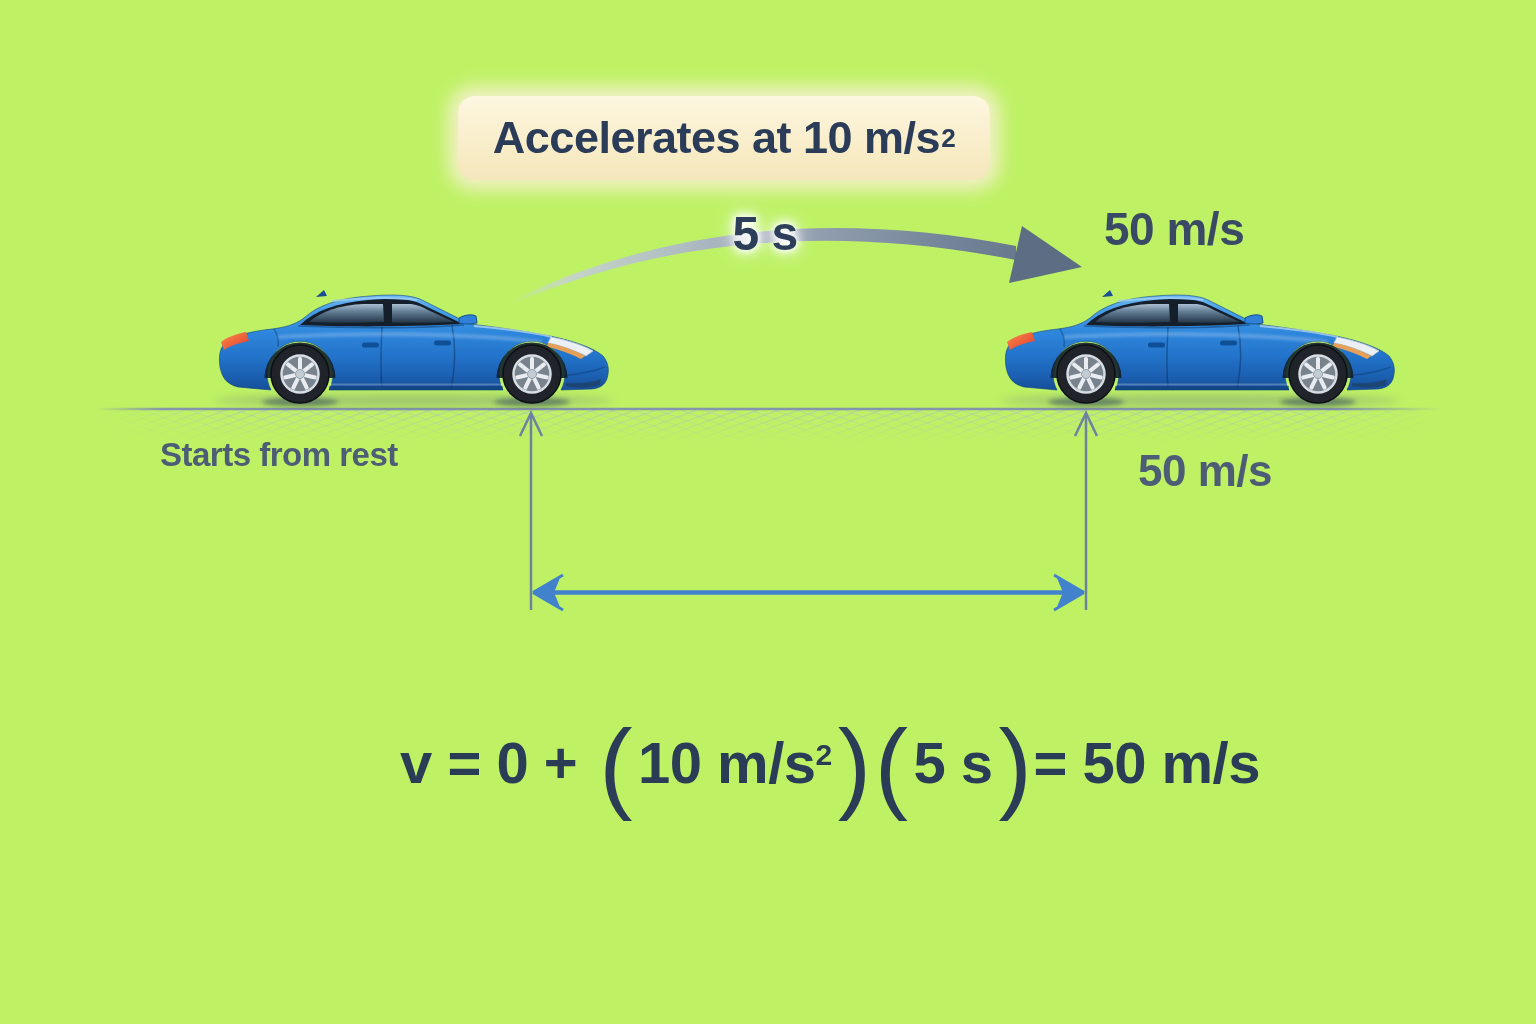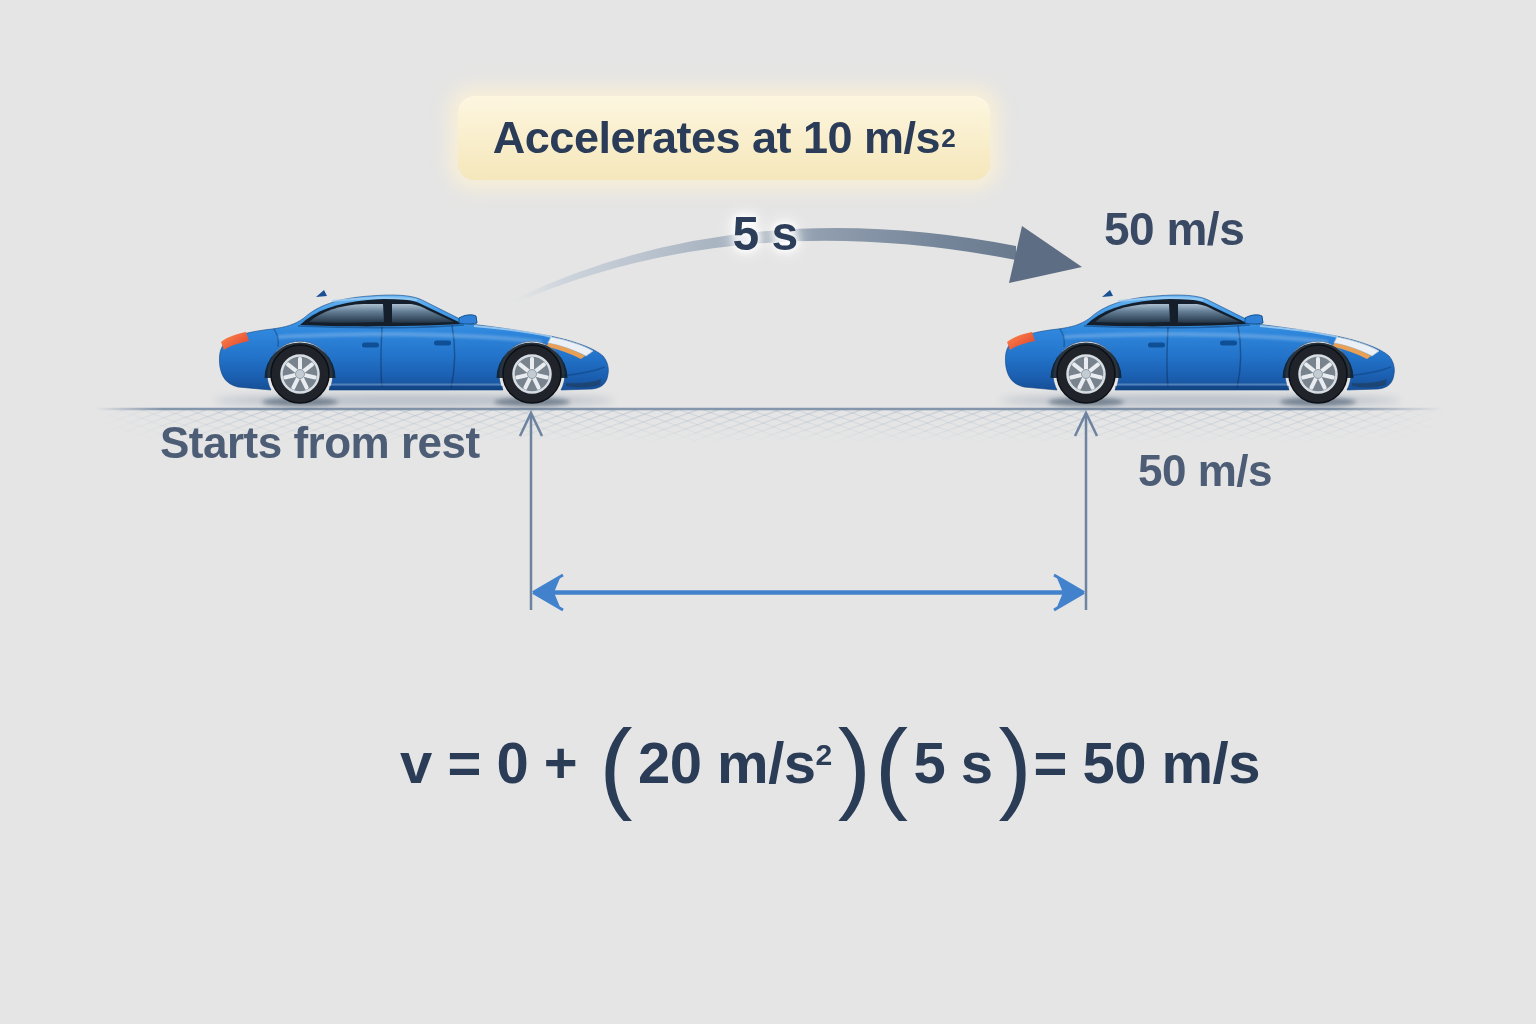--- a/index.html
+++ b/index.html
@@ -1,17 +1,17 @@
 <!DOCTYPE html>
 <html><head>
 <meta charset="utf-8">
 <style>
   html,body{margin:0;padding:0;background:#ffffff;}
   .stage{
-    position:relative;width:1536px;height:1024px;overflow:hidden;background:#e5e5e5;
+    position:relative;width:1536px;height:1024px;overflow:hidden;background:#bef264;
     font-family:"Liberation Sans","DejaVu Sans",sans-serif;
   }
   .scene{position:absolute;left:0;top:0;width:1536px;height:1024px;}
 
   
   .banner{
     position:absolute;left:458px;top:96px;width:532px;height:84px;
     background:linear-gradient(180deg,#fdf6e0 0%,#f9eecb 55%,#f5e7bb 100%);
     border-radius:16px;
     box-shadow:0 0 18px 10px rgba(250,240,214,0.85);
@@ -22,21 +22,21 @@
   .banner sup{font-size:0.58em;vertical-align:0.55em;font-weight:bold;margin-left:1px;}
 
   
   .lbl{position:absolute;white-space:nowrap;letter-spacing:-0.5px;}
   .lbl-time{
     left:690px;top:206px;width:150px;text-align:center;
     font-size:48px;font-weight:bold;color:#2c3e59;
     text-shadow:0 0 6px #fff,0 0 10px #fff,0 0 16px #fff,0 0 22px #fff;
   }
   .lbl-speed-top{left:1104px;top:202px;font-size:46px;font-weight:700;color:#3a4a64;}
-  .lbl-start{left:160px;top:418px;font-size:44px;font-weight:600;color:#4c5d75;}
+  .lbl-start{left:160px;top:436px;font-size:33px;font-weight:600;color:#4c5d75;}
   .lbl-speed-bottom{left:1138px;top:446px;font-size:44px;font-weight:600;color:#4c5d75;}
 
   
   .equation{
     position:absolute;left:0;right:0;top:698px;height:128px;
     display:flex;align-items:center;justify-content:center;
     transform:translateX(62px);
     color:#2b3c57;font-size:58px;font-weight:700;letter-spacing:-0.5px;white-space:nowrap;
   }
   .equation .prefix{margin-right:20px;}
@@ -209,21 +209,21 @@
   </div>
 
   <div class="lbl lbl-time">5 s</div>
   <div class="lbl lbl-speed-top">50 m/s</div>
   <div class="lbl lbl-start">Starts from rest</div>
   <div class="lbl lbl-speed-bottom">50 m/s</div>
 
   <div class="equation">
     <span class="prefix">v = 0 +</span>
     <span class="paren">(</span>
-    <span class="grp"><span>20 m/s</span><sup>2</sup></span>
+    <span class="grp"><span>10 m/s</span><sup>2</sup></span>
     <span class="paren">)</span>
     <span class="paren">(</span>
     <span class="grp">5 s</span>
     <span class="paren">)</span>
     <span class="result">= 50 m/s</span>
   </div>
 
 </div>
 
 </body></html>

